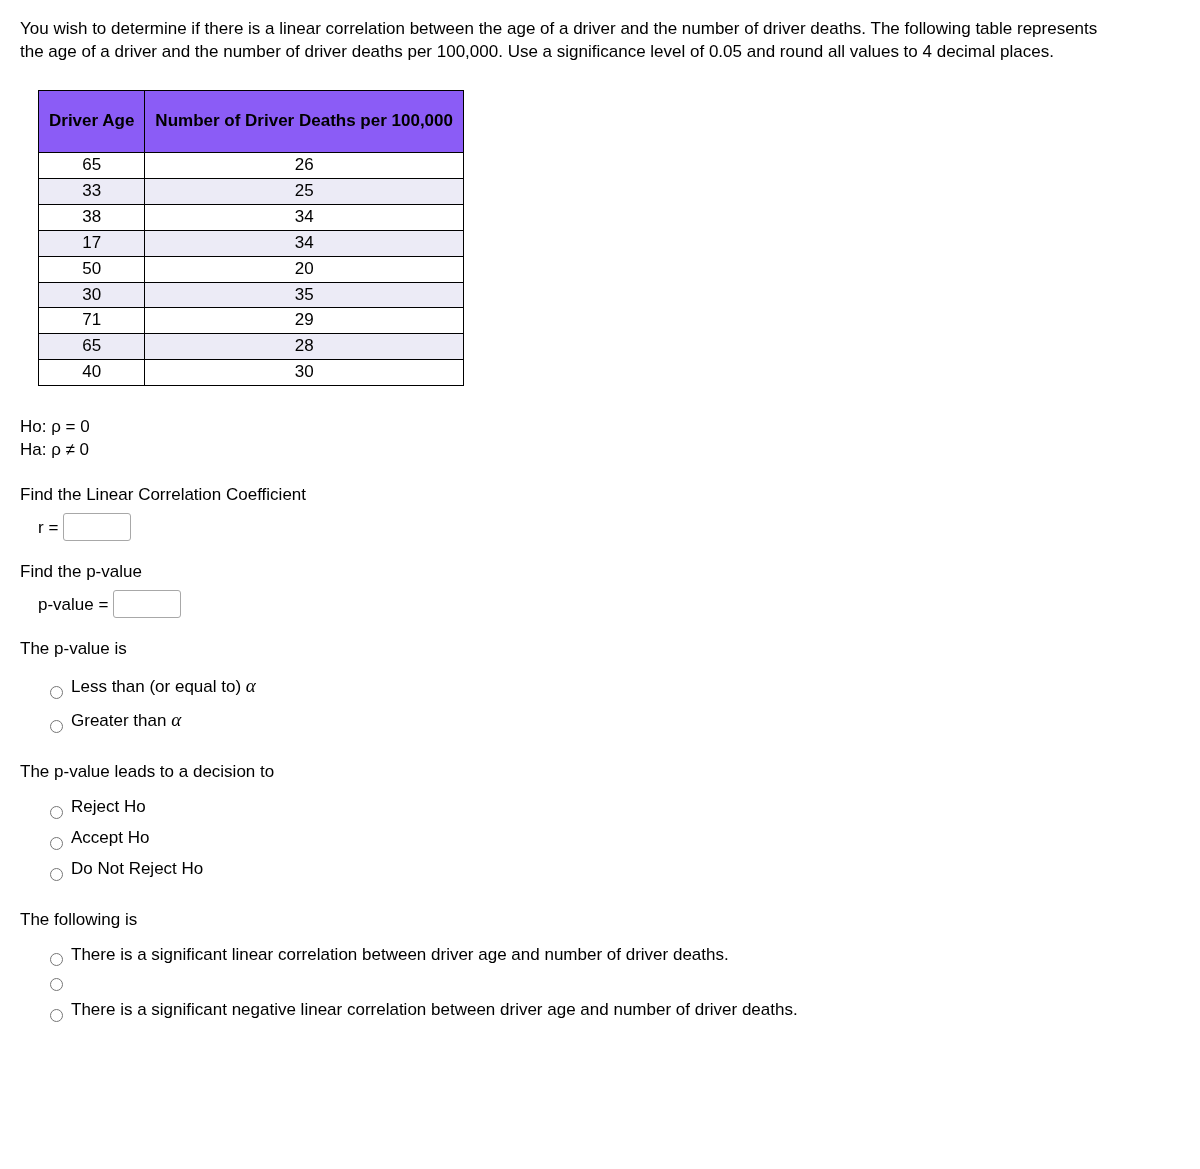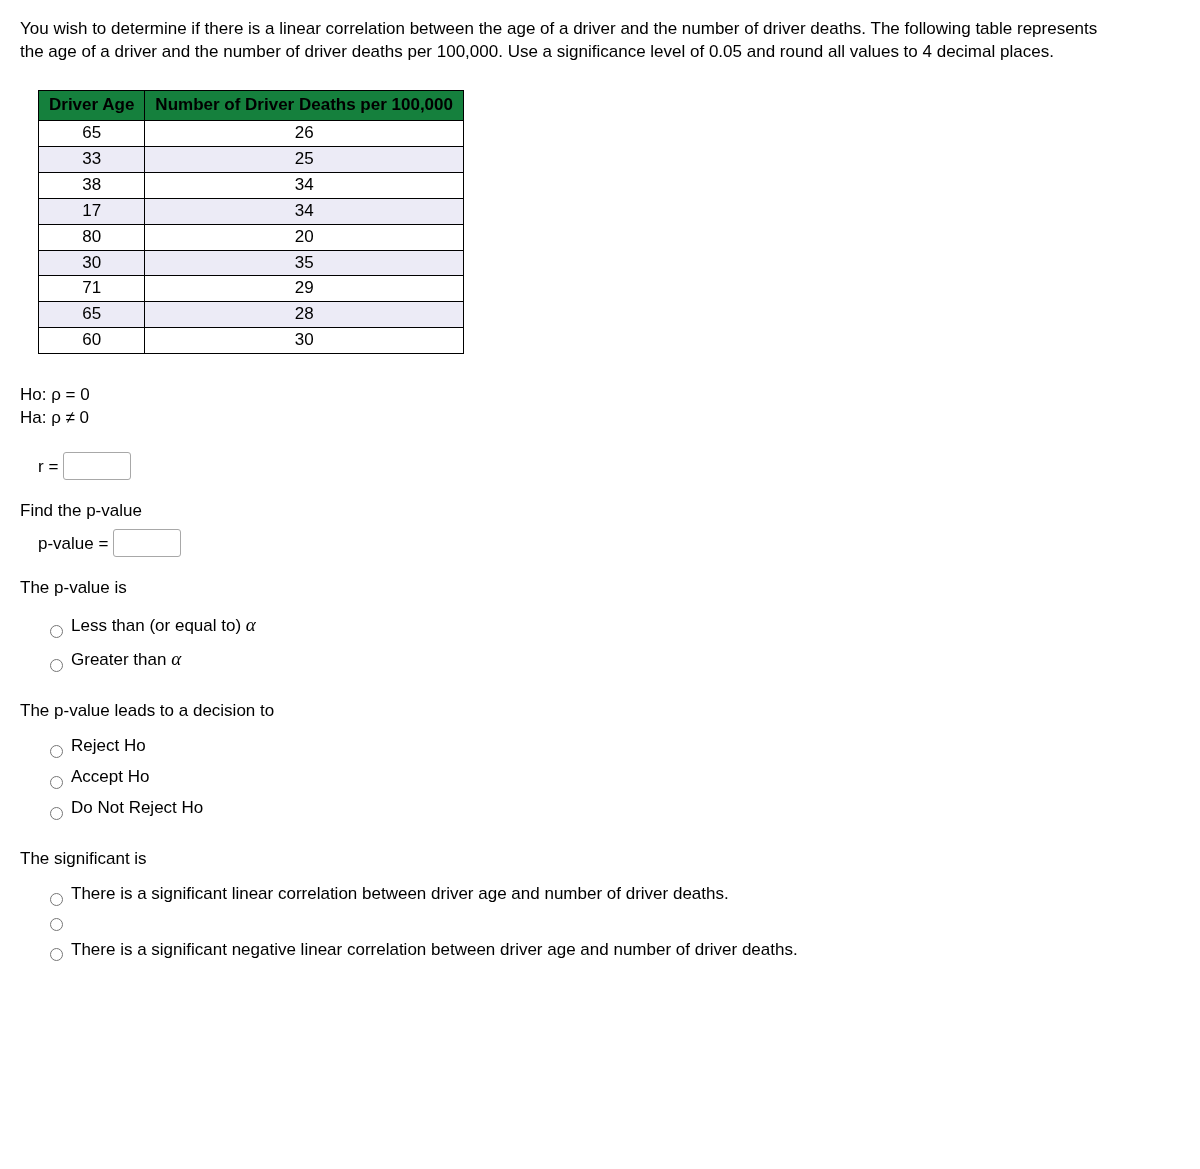--- a/index.html
+++ b/index.html
@@ -21,23 +21,23 @@
     margin-left: 18px;
     margin-bottom: 30px;
   }
   table.data th, table.data td {
     border: 1px solid #000;
     text-align: center;
     padding: 1px 8px;
     font-size: 17px;
   }
   table.data th {
-    background: #15803d;
+    background: #8b5cf6;
     font-weight: bold;
-    padding: 3px 10px;
+    padding: 19px 10px;
   }
   table.data tr:nth-child(odd) td {
     background: #ffffff;
   }
   table.data tr:nth-child(even) td {
     background: #ecebf6;
   }
   .hyp {
     margin-bottom: 22px;
   }
@@ -106,48 +106,49 @@
       </tr>
       <tr>
         <td>38</td>
         <td>34</td>
       </tr>
       <tr>
         <td>17</td>
         <td>34</td>
       </tr>
       <tr>
-        <td>80</td>
+        <td>50</td>
         <td>20</td>
       </tr>
       <tr>
         <td>30</td>
         <td>35</td>
       </tr>
       <tr>
         <td>71</td>
         <td>29</td>
       </tr>
       <tr>
         <td>65</td>
         <td>28</td>
       </tr>
       <tr>
-        <td>60</td>
+        <td>40</td>
         <td>30</td>
       </tr>
     </tbody>
 </table>
 
 <div class="hyp">
   <div>Ho: ρ = 0</div>
   <div>Ha: ρ ≠ 0</div>
 </div>
 
 <div class="section tight">
+  <div>Find the Linear Correlation Coefficient</div>
   <div style="margin-top:6px;">
     <span class="inline-label">r =</span>
     <input type="text" class="short" style="">
   </div>
 </div>
 
 <div class="section tight">
   <div>Find the p-value</div>
   <div style="margin-top:6px;">
     <span class="inline-label">p-value =</span>
@@ -181,21 +182,21 @@
         <span class="option-label">Accept Ho</span>
       </div>
       <div class="option">
         <input type="radio" name="decision" style="">
         <span class="option-label">Do Not Reject Ho</span>
       </div>
     </div>
 </div>
 
 <div class="section">
-  <div>The significant is</div>
+  <div>The following is</div>
   <div class="options" id="conclusion-options">
       <div class="option">
         <input type="radio" name="conclusion" style="">
         <span class="option-label">There is a significant linear correlation between driver age and number of driver deaths.</span>
       </div>
       <div class="option">
         <input type="radio" name="conclusion" style="">
       </div>
       <div class="option">
         <input type="radio" name="conclusion" style="">

